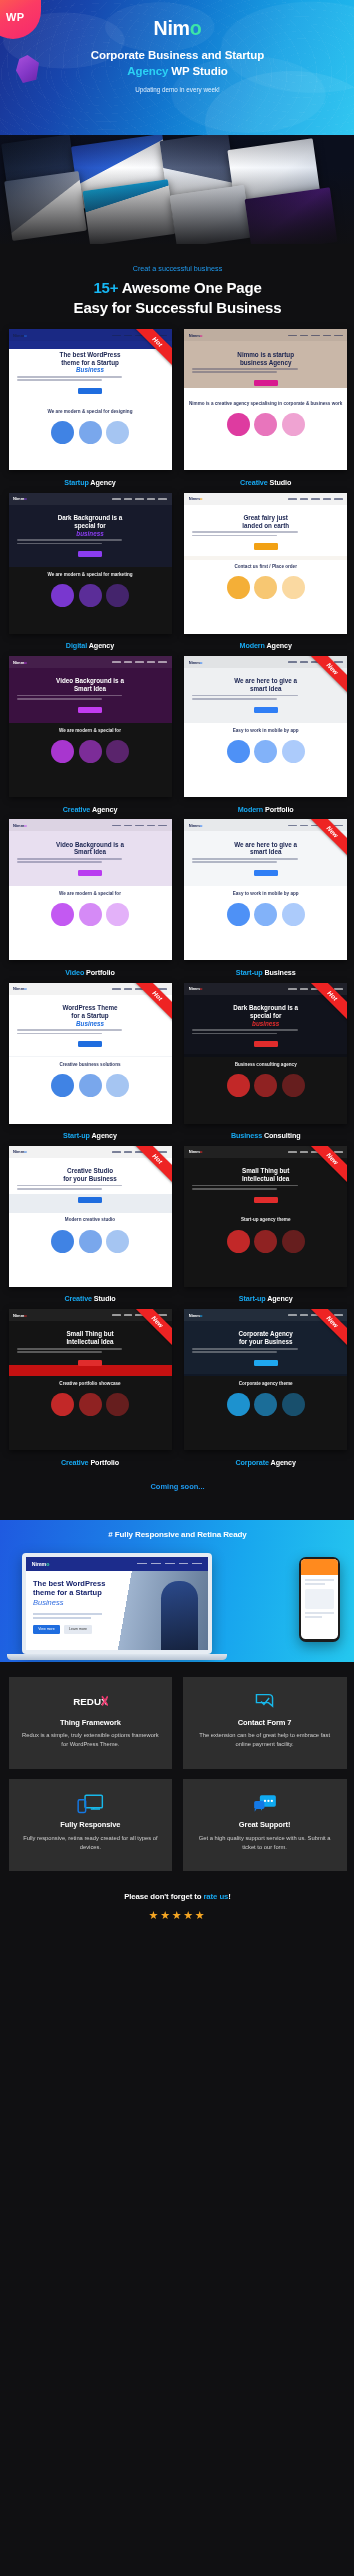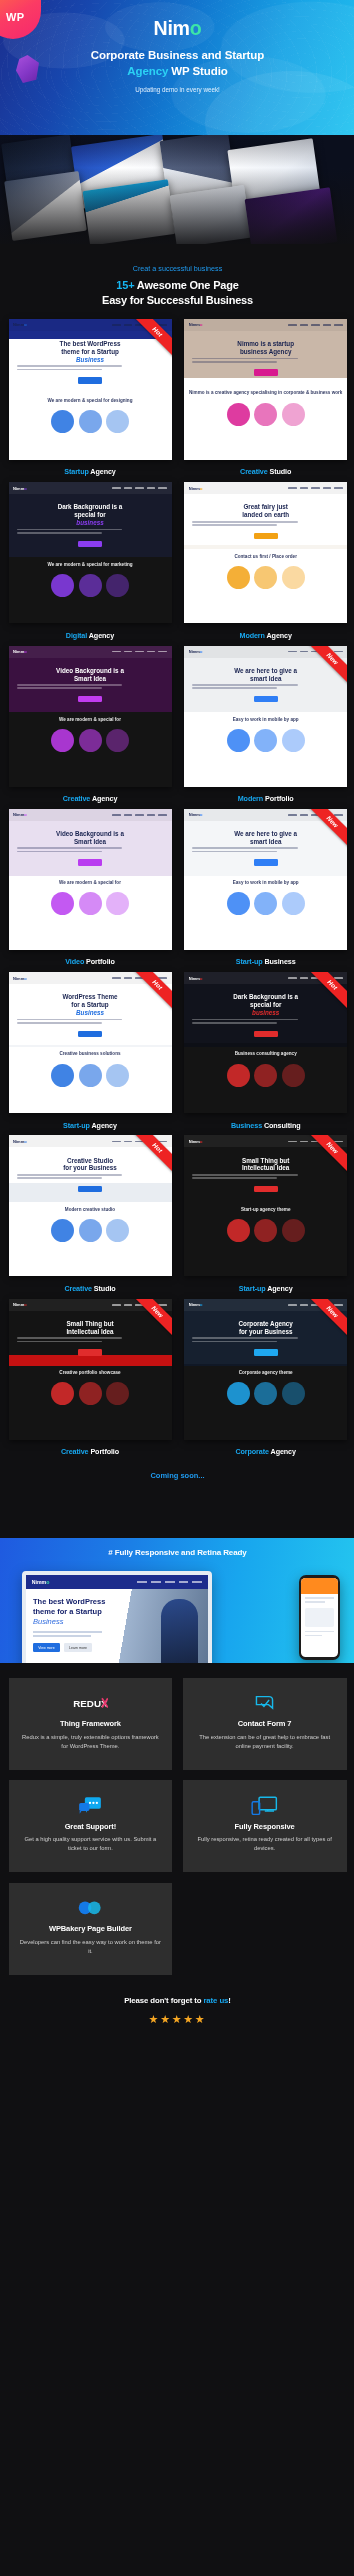--- a/index.html
+++ b/index.html
@@ -90,21 +90,21 @@
   .t7 { left: 248px; top: 58px; width: 86px; height: 55px; transform: rotate(-8deg);
         background: linear-gradient(150deg,#2b0f4d 0%,#4a1a7a 45%,#1a0a33 100%); }
   .t8 { left: 3.5px; top: 3.5px; width: 69px; height: 45px; transform: rotate(-8deg);
         background: linear-gradient(150deg,#101828 0%,#223152 100%); }
   .collage-fade { position: absolute; inset: 0; pointer-events: none;
     background: linear-gradient(to bottom, rgba(11,15,29,.35) 0, rgba(11,15,29,0) 30%, rgba(16,16,18,.9) 100%); }
 
   
   .demos { padding: 19.6px 0 11.5px; background: #101012; text-align: center; }
   .eyebrow { font-size: 7.2px; color: #1f9bf0; margin-bottom: 5.8px; }
-  .sect-title { font-size: 11px; font-weight: bold; line-height: 1.32; letter-spacing: -0.2px; }
+  .sect-title { font-size: 15px; font-weight: bold; line-height: 1.32; letter-spacing: -0.2px; }
   .sect-title .num { color: #16b6f2; }
 
   .grid { margin: 11.5px auto 0; width: 338px; }
   .grid-row { display: flex; gap: 12.7px; margin-bottom: 5.8px; }
   .demo-card { width: 163px; }
   .shot-wrap {
     position: relative; width: 163px; height: 141px;
     overflow: hidden; background: #fff;
     box-shadow: 0 1.7px 5.8px rgba(0,0,0,.5);
   }
@@ -134,23 +134,22 @@
   .ws-links { display: flex; gap: 2.9px; margin-left: auto; }
   .ws-links i { display: block; width: 8.6px; height: 1.7px; border-radius: 0.6px; background: currentColor; opacity: .55; font-style: normal; }
   .ws-hero { flex: 0 0 auto; position: relative; overflow: hidden; }
   .ws-h { font-size: 6.3px; font-weight: bold; line-height: 1.25; }
   .ws-txt { height: 1.7px; border-radius: 1.2px; background: currentColor; opacity: .3; margin: 1.7px 0; }
   .ws-btn { display: inline-block; width: 24px; height: 6.3px; border-radius: 1.2px; }
   .ws-body { flex: 1; background: #fff; padding: 4.6px; position: relative; overflow: hidden; }
 
   
   .resp {
-    position: relative; height: 125px; overflow: hidden;
+    position: relative; height: 142px; overflow: hidden;
     background: linear-gradient(100deg,#1f5ae0 0%,#1b7fe6 35%,#18a6ee 65%,#25c8ef 100%);
-    margin-top: 29px;
   }
   .resp-title {
     position: relative; z-index: 4; text-align: center;
     padding-top: 10.4px; font-size: 8px; font-weight: bold; letter-spacing: -0.1px;
   }
   .resp-dots {
     position: absolute; left: 7px; top: 30px; width: 50px; height: 50px; z-index: 2;
     background-image: radial-gradient(rgba(255,255,255,.45) 0.6px, transparent 0.6px);
     background-size: 5.2px 5.2px;
   }
@@ -859,54 +858,44 @@
             <svg width="23" height="23" viewBox="0 0 40 40">
               <path d="M6 8h22a6 6 0 016 6v14l-7-6H6z" fill="none" stroke="#17b8ea" stroke-width="2.5"></path>
               <path d="M14 20l5 5 9-11" fill="none" stroke="#17b8ea" stroke-width="2.5"></path>
             </svg>
           </div>
     <div class="f-title">Contact Form 7</div>
     <div class="f-desc">The extension can be of great help to embrace fast online payment facility.</div>
         </div>
         <div class="f-card">
     <div class="f-icon">
+            <svg width="26.5" height="19.6" viewBox="0 0 46 34">
+              <rect x="14" y="2" width="30" height="22" rx="2" fill="none" stroke="#17b8ea" stroke-width="2.5"></rect>
+              <path d="M24 26h16M29 24v3" stroke="#17b8ea" stroke-width="2.5"></path>
+              <rect x="2" y="10" width="13" height="22" rx="2.5" fill="none" stroke="#1479e6" stroke-width="2.5"></rect>
+            </svg>
+          </div>
+    <div class="f-title">Fully Responsive</div>
+    <div class="f-desc">Fully responsive, retina ready created for all types of devices.</div>
+        </div>
+        <div class="f-card">
+    <div class="f-icon">
             <svg width="24" height="19.6" viewBox="0 0 42 34">
               <rect x="12" y="2" width="28" height="20" rx="3" fill="#0fa9f0"></rect>
               <path d="M18 22l-4 7v-7z" fill="#0fa9f0"></path>
               <rect x="2" y="12" width="18" height="14" rx="3" fill="#1479e6"></rect>
               <path d="M6 26l-3 5v-5z" fill="#1479e6"></path>
               <circle cx="21" cy="12" r="2" fill="#fff"></circle>
               <circle cx="27" cy="12" r="2" fill="#fff"></circle>
               <circle cx="33" cy="12" r="2" fill="#fff"></circle>
             </svg>
           </div>
     <div class="f-title">Great Support!</div>
     <div class="f-desc">Get a high quality support service with us. Submit a ticket to our form.</div>
         </div>
-        <div class="f-card">
-    <div class="f-icon">
-            <svg width="26.5" height="19.6" viewBox="0 0 46 34">
-              <rect x="14" y="2" width="30" height="22" rx="2" fill="none" stroke="#17b8ea" stroke-width="2.5"></rect>
-              <path d="M24 26h16M29 24v3" stroke="#17b8ea" stroke-width="2.5"></path>
-              <rect x="2" y="10" width="13" height="22" rx="2.5" fill="none" stroke="#1479e6" stroke-width="2.5"></rect>
-            </svg>
-          </div>
-    <div class="f-title">Fully Responsive</div>
-    <div class="f-desc">Fully responsive, retina ready created for all types of devices.</div>
-        </div>
-        <div class="f-card">
-    <div class="f-icon">
-            <svg width="26.5" height="19.6" viewBox="0 0 46 34">
-              <circle cx="14" cy="17" r="11" fill="#1479e6"></circle>
-              <circle cx="30" cy="17" r="11" fill="#17b8ea" opacity=".85"></circle>
-            </svg>
-          </div>
-    <div class="f-title">WPBakery Page Builder</div>
-    <div class="f-desc">Developers can find the easy way to work on theme for it.</div>
-        </div>
       </div>
   </div>
 
   <div class="footer">
     <div class="footer-text"><span>Please don't forget to </span><span class="link">rate us</span><span>!</span></div>
     <div class="stars">★★★★★</div>
   </div>
 
 </div>
 

